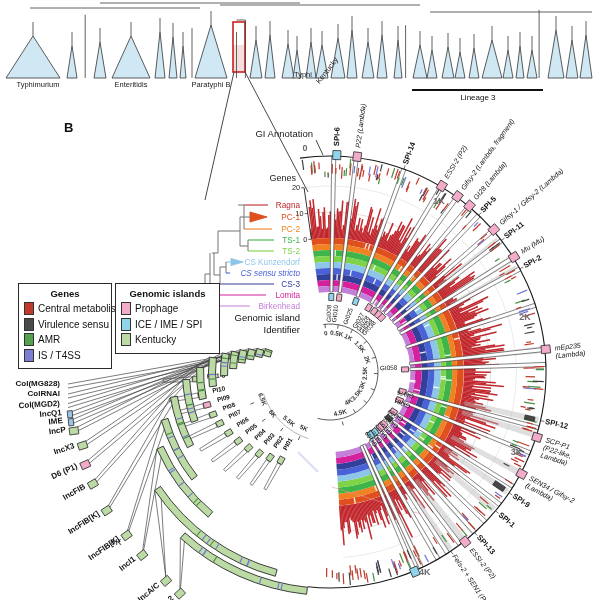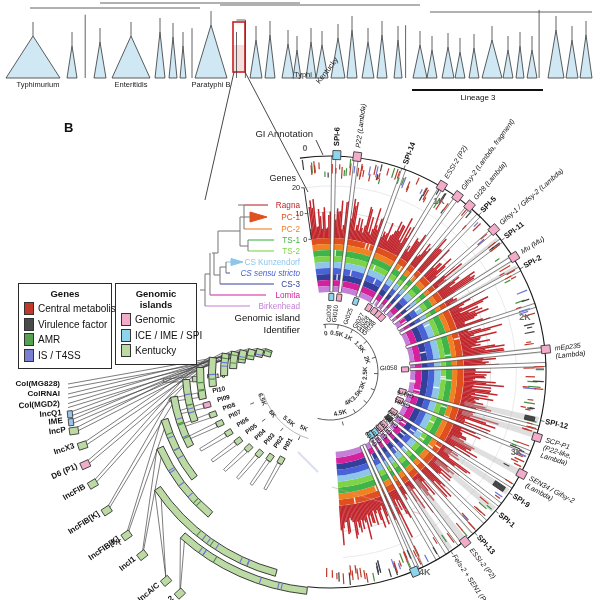--- a/index.html
+++ b/index.html
@@ -1115,37 +1115,37 @@
   <div id="panel-b">B</div>
 
   <div class="legend" id="legend-genes" style="left:18px;top:283px;width:94px;">
     <div class="ttl">Genes</div>
     <div class="row">
       <span class="sw" style="background: rgb(192, 57, 43);"></span>
       <span class="lb">Central metabolism</span>
       </div>
     <div class="row">
       <span class="sw" style="background: rgb(74, 74, 74);"></span>
-      <span class="lb">Virulence factor</span>
+      <span class="lb">Virulence sensu</span>
       </div>
     <div class="row">
       <span class="sw" style="background: rgb(85, 161, 79);"></span>
       <span class="lb">AMR</span>
       </div>
     <div class="row">
       <span class="sw" style="background: rgb(123, 127, 212);"></span>
       <span class="lb">IS / T4SS</span>
       </div>
   </div>
 
-  <div class="legend" id="legend-islands" style="left:115px;top:283px;width:82px;">
+  <div class="legend" id="legend-islands" style="left:115px;top:283px;width:105px;">
     <div class="ttl">Genomic islands</div>
     <div class="row">
       <span class="sw" style="background: rgb(242, 171, 201);"></span>
-      <span class="lb">Genomic</span>
+      <span class="lb">Prophage</span>
       </div>
     <div class="row">
       <span class="sw" style="background: rgb(142, 212, 236);"></span>
       <span class="lb">ICE / IME / SPI</span>
       </div>
     <div class="row">
       <span class="sw" style="background: rgb(188, 219, 164);"></span>
       <span class="lb">Kentucky</span>
       </div>
   </div>

